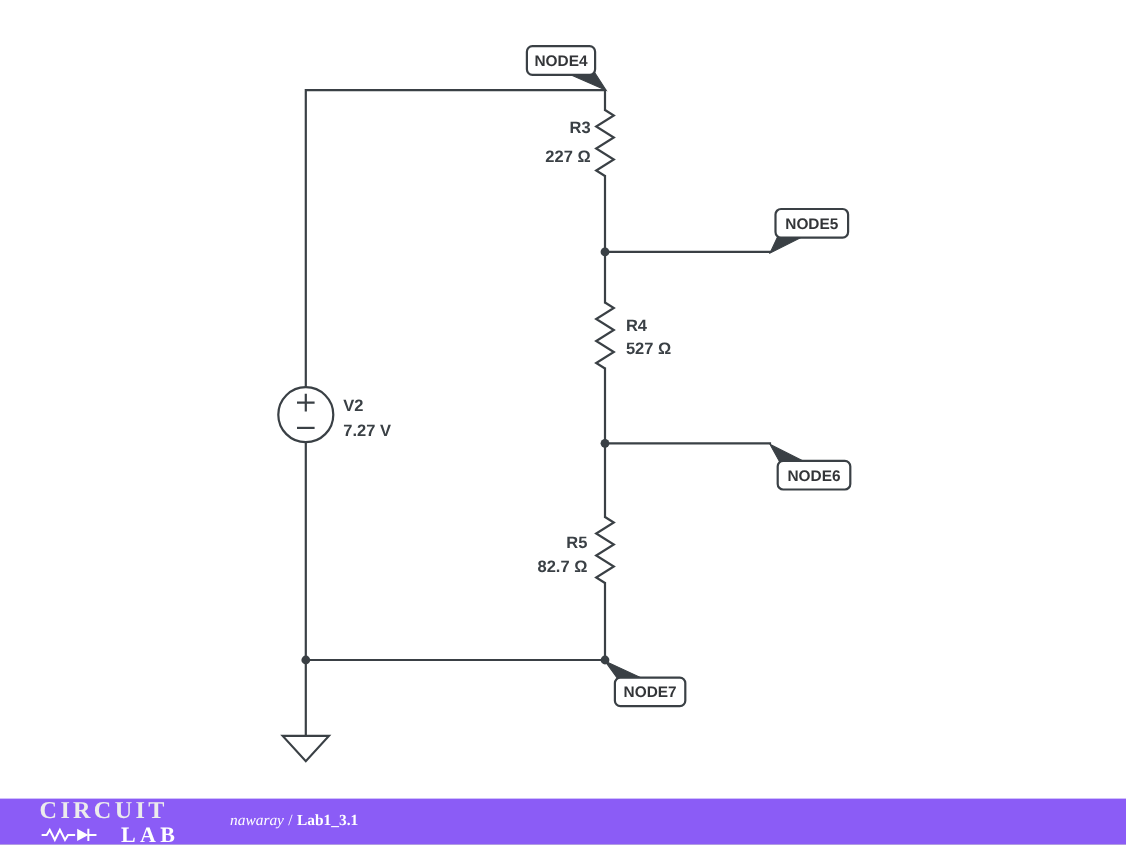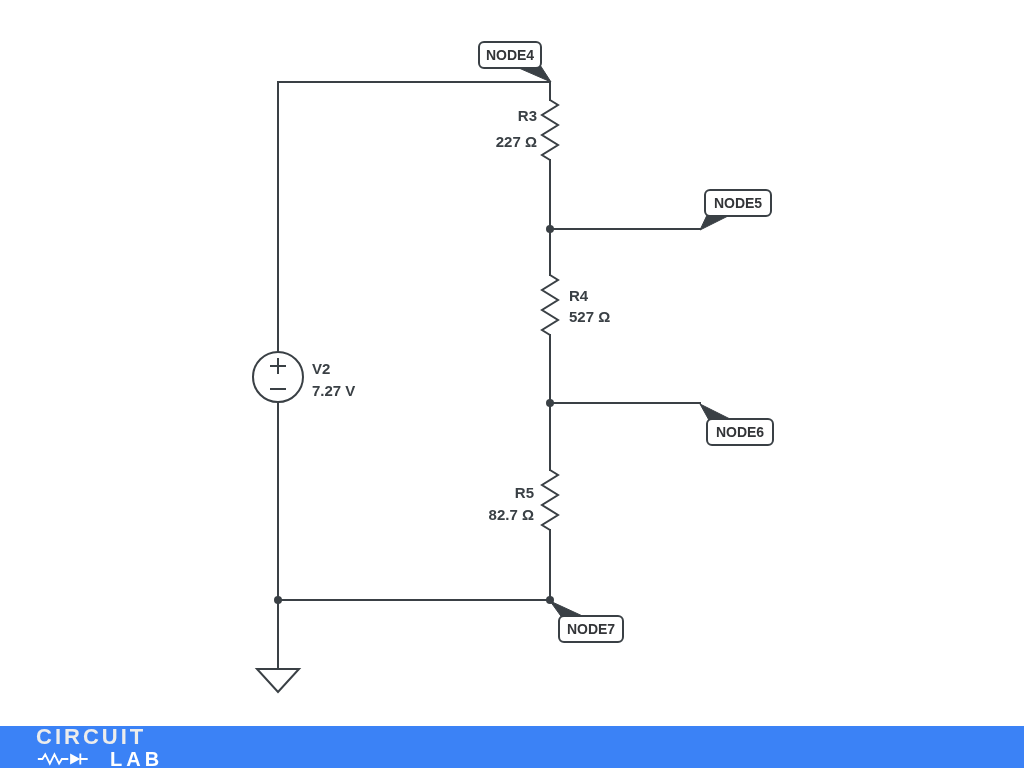--- a/index.html
+++ b/index.html
@@ -30,24 +30,25 @@
     fill:#333538;
     font-family:"Liberation Sans", sans-serif;
     font-size:14px;
     font-weight:bold;
     text-anchor:middle;
   }
 
   .footer {
     position:absolute; left:0; bottom:0;
     width:1024px; height:42px;
-    background:#3b82f6;
+    background:#8b5cf6;
     color:#ffffff;
     display:flex;
     align-items:center;
+    font-family:Liberation Serif, serif;
   }
   .logo { margin-left:36px; line-height:1; user-select:none; }
   .logo-top {
     font-size:22px; font-weight:bold; letter-spacing:3px;
     color:#ececec;
   }
   .logo-bottom { display:flex; align-items:center; margin-top:1px; }
   .logo-glyph { display:block; }
   .logo-lab {
     font-size:20px; font-weight:bold; letter-spacing:4px;
@@ -139,16 +140,19 @@
       <div class="logo-bottom">
         <svg class="logo-glyph" width="72" height="16" viewBox="0 0 78 16">
           <path d="M2 8 h5 l3 -5 l5 10 l5 -10 l5 10 l3 -5 h7" stroke="#ffffff" stroke-width="2" fill="none"></path>
           <polygon points="37,2 37,14 48,8" fill="#ffffff"></polygon>
           <path d="M48 2 V14 M48 8 H56" stroke="#ffffff" stroke-width="2" fill="none"></path>
         </svg>
         <span class="logo-lab">LAB</span>
       </div>
     </div>
     <div class="meta">
+      <div class="meta-line1">
+        <span class="meta-author">nawaray</span><span class="meta-sep">/</span><span class="meta-title">Lab1_3.1</span>
+      </div>
     </div>
   </div>
 
 </div>
 
 </body></html>

